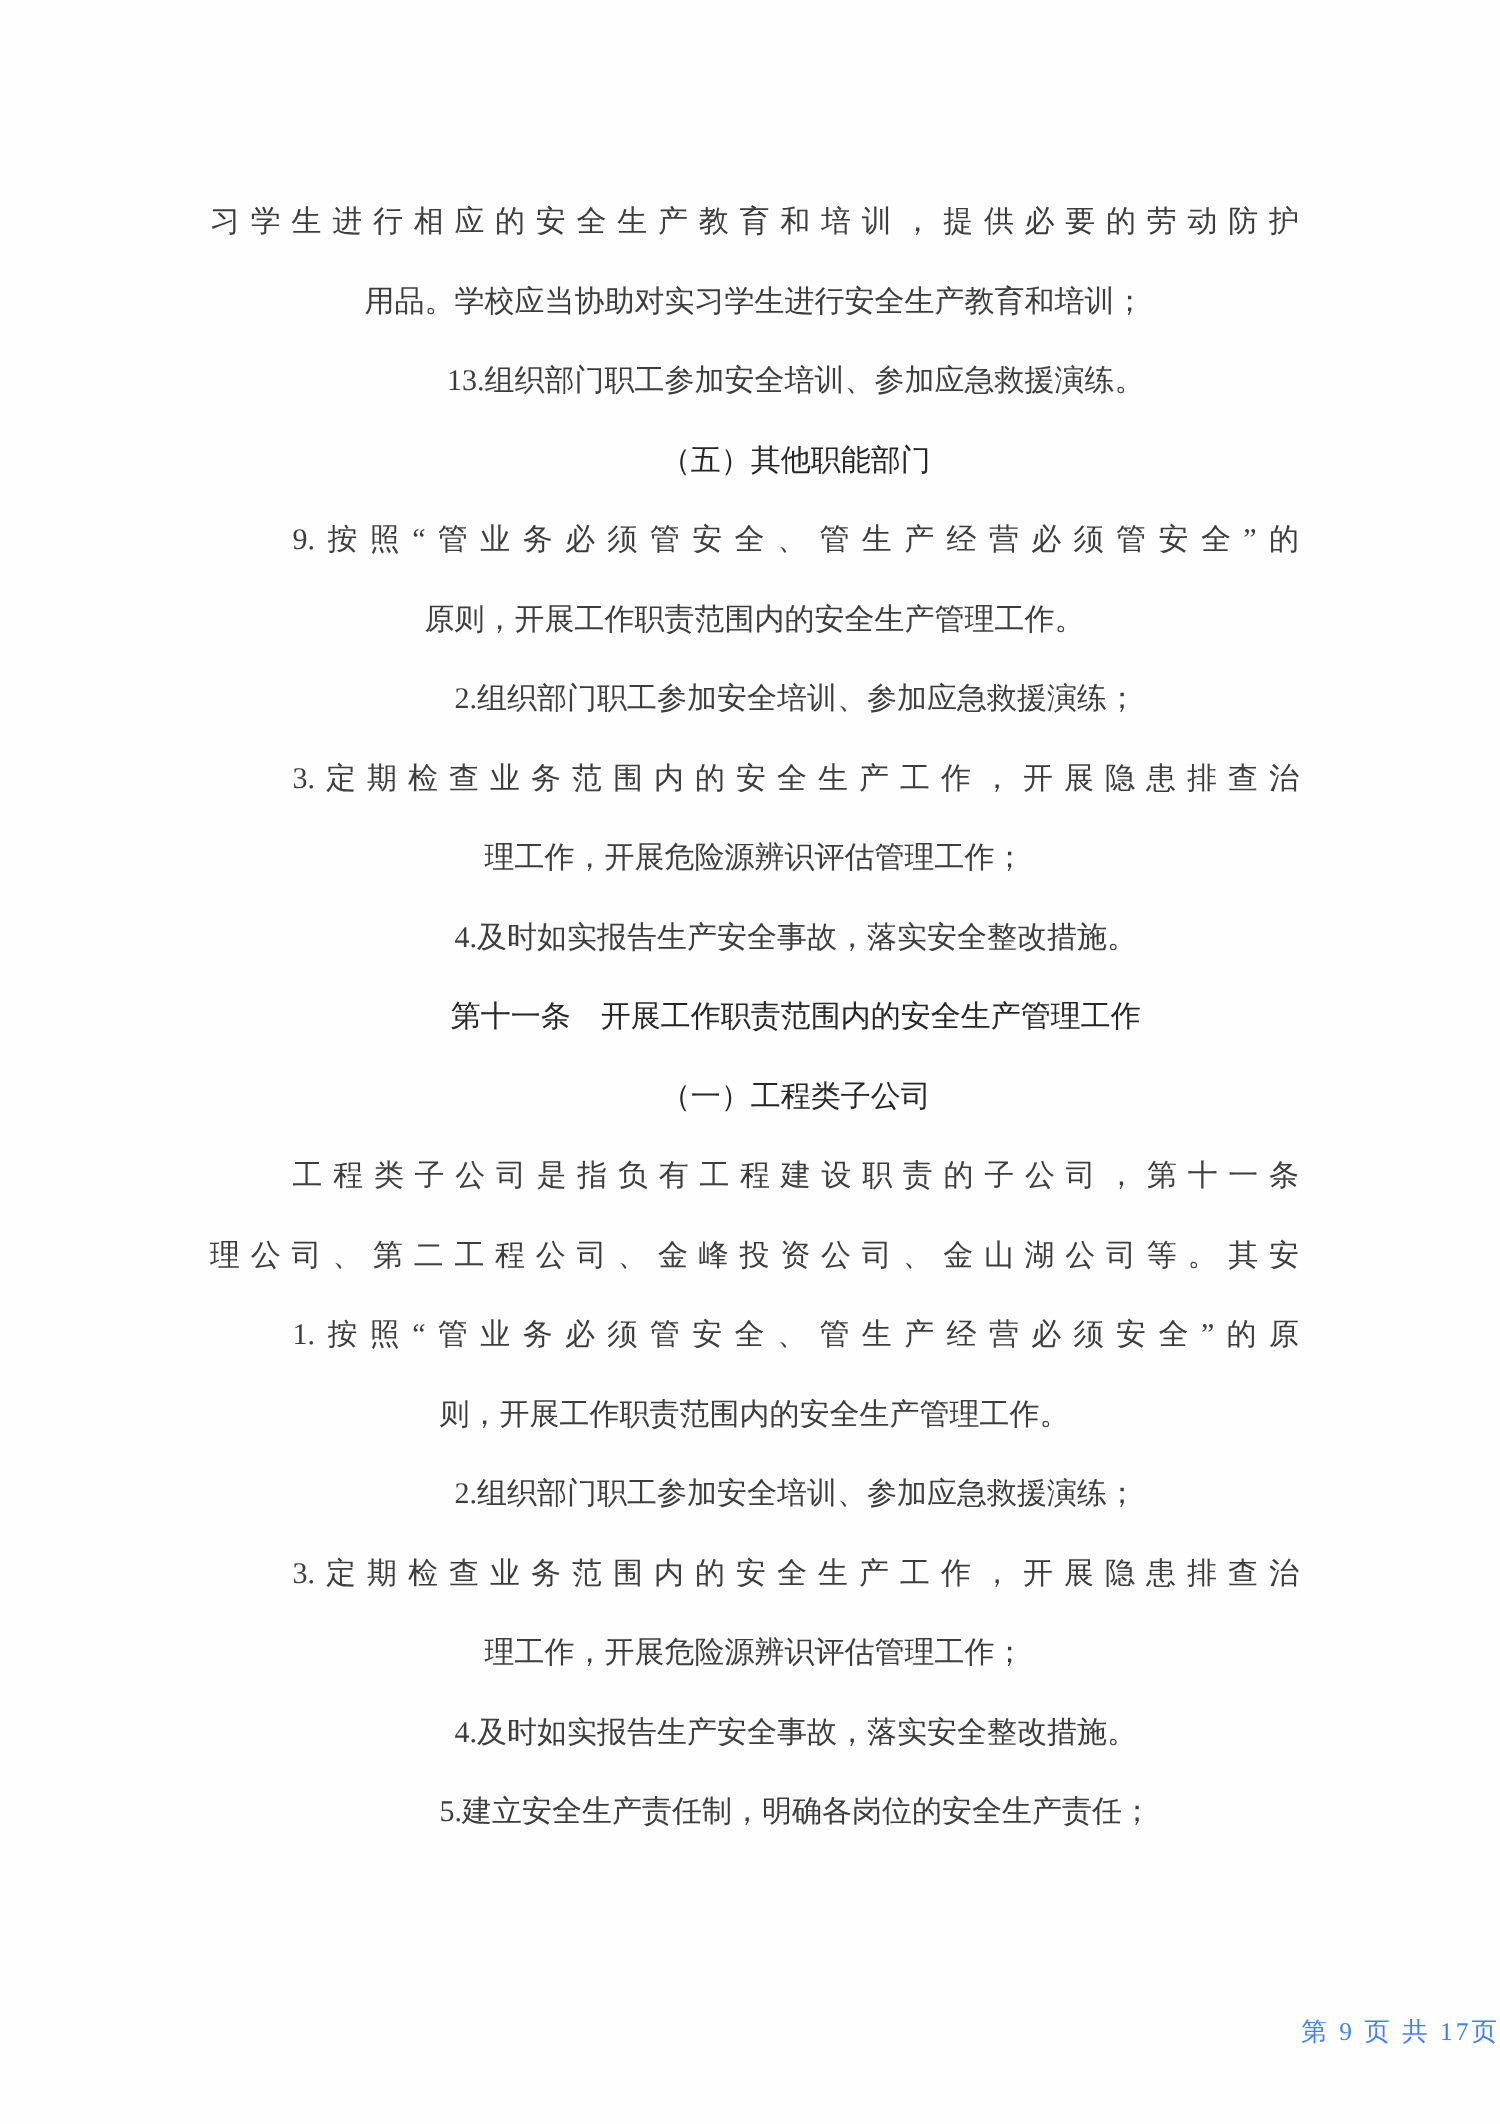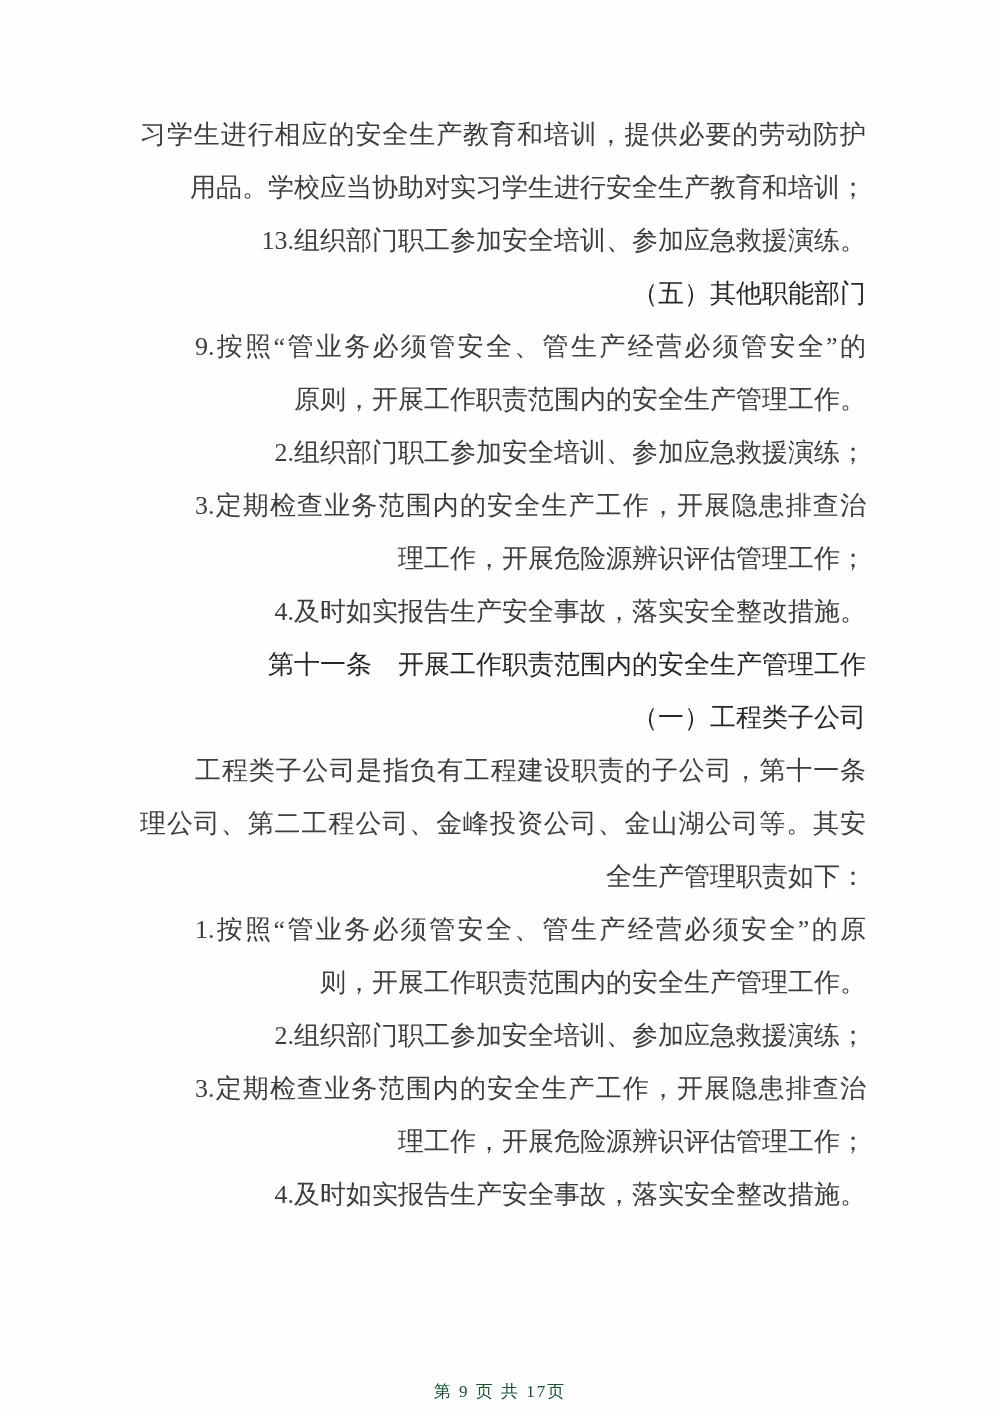--- a/index.html
+++ b/index.html
@@ -11,29 +11,29 @@
     position: relative;
     width: 1000px;
     height: 1416px;
     background: #fefefe;
     overflow: hidden;
     font-family: "Liberation Serif", "DejaVu Serif", serif;
   }
   .content {
     position: absolute;
     left: 140px;
-    top: 108px;
+    top: 122px;
     width: 726px;
-    font-size: 26px;
+    font-size: 20px;
     color: #3d3d3d;
   }
   .line {
     height: 53px;
     line-height: 53px;
-    text-align: right;
+    text-align: center;
     white-space: nowrap;
   }
   .line.fill {
     white-space: normal;
     text-align: justify;
     text-align-last: justify;
     text-justify: inter-character;
   }
   .line.indent {
     padding-left: 55px;
@@ -42,26 +42,26 @@
     padding-left: 55px;
     width: 671px;
   }
   .line.bold {
     font-weight: 400;
     color: #262626;
   }
   .footer {
     position: absolute;
     left: 0;
-    top: 1380px;
+    top: 1343px;
     width: 100%;
-    text-align: center;
+    text-align: right;
     font-size: 17px;
     letter-spacing: 2px;
-    color: #14532d;
+    color: #3b82f6;
   }
 </style>
 </head>
 <body>
 
 <div class="page">
   <div class="content">
     <div class="line fill">习学生进行相应的安全生产教育和培训，提供必要的劳动防护</div>
     <div class="line">用品。学校应当协助对实习学生进行安全生产教育和培训；</div>
     <div class="line indent">13.组织部门职工参加安全培训、参加应急救援演练。</div>
@@ -69,22 +69,22 @@
     <div class="line fill indent">9.按照“管业务必须管安全、管生产经营必须管安全”的</div>
     <div class="line">原则，开展工作职责范围内的安全生产管理工作。</div>
     <div class="line indent">2.组织部门职工参加安全培训、参加应急救援演练；</div>
     <div class="line fill indent">3.定期检查业务范围内的安全生产工作，开展隐患排查治</div>
     <div class="line">理工作，开展危险源辨识评估管理工作；</div>
     <div class="line indent">4.及时如实报告生产安全事故，落实安全整改措施。</div>
     <div class="line indent bold">第十一条　开展工作职责范围内的安全生产管理工作</div>
     <div class="line indent bold">（一）工程类子公司</div>
     <div class="line fill indent">工程类子公司是指负有工程建设职责的子公司，第十一条</div>
     <div class="line fill">理公司、第二工程公司、金峰投资公司、金山湖公司等。其安</div>
-    <div class="line">全生产管理职责如下：</div>
     <div class="line fill indent">1.按照“管业务必须管安全、管生产经营必须安全”的原</div>
     <div class="line">则，开展工作职责范围内的安全生产管理工作。</div>
     <div class="line indent">2.组织部门职工参加安全培训、参加应急救援演练；</div>
     <div class="line fill indent">3.定期检查业务范围内的安全生产工作，开展隐患排查治</div>
     <div class="line">理工作，开展危险源辨识评估管理工作；</div>
     <div class="line indent">4.及时如实报告生产安全事故，落实安全整改措施。</div>
+    <div class="line indent">5.建立安全生产责任制，明确各岗位的安全生产责任；</div>
   </div>
   <div class="footer">第 9 页 共 17页</div>
 </div>
 
 </body></html>

